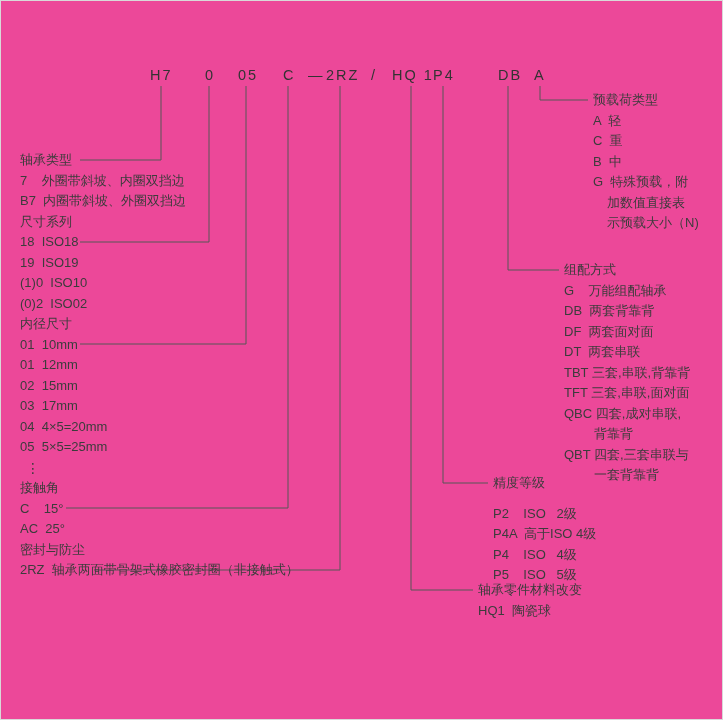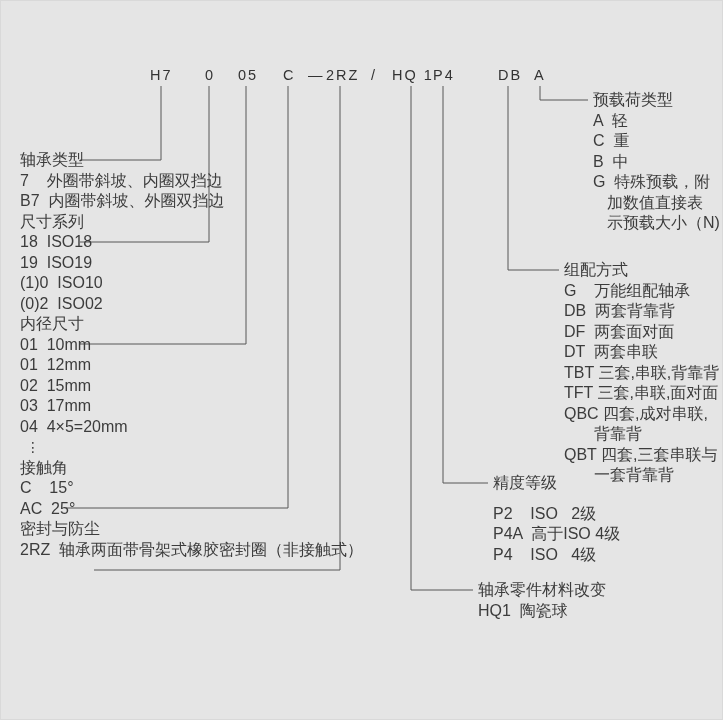--- a/index.html
+++ b/index.html
@@ -1,20 +1,20 @@
 <!DOCTYPE html>
 <html><head>
 <meta charset="utf-8">
 <style>
   html, body { margin: 0; padding: 0; background: #ffffff; }
   .canvas {
     position: relative;
     width: 723px;
     height: 720px;
-    background: #e5e5e5;
+    background: #ec4899;
     box-shadow: inset 0 0 0 1px #d9d9d9;
     font-family: "Liberation Sans", "DejaVu Sans", sans-serif;
     color: #3c3c3c;
     overflow: hidden;
   }
   svg.lines { position: absolute; left: 0; top: 0; }
   svg.lines line { stroke: #565656; stroke-width: 1; }
 
   .code-part {
     position: absolute;
@@ -23,21 +23,21 @@
     line-height: 18px;
     font-size: 14.5px;
     letter-spacing: 2px;
     color: #333333;
     white-space: pre;
   }
 
   .txtline {
     height: 20.5px;
     line-height: 20.5px;
-    font-size: 16px;
+    font-size: 13px;
     white-space: pre;
     color: #3c3c3c;
   }
   .col { position: absolute; }
   .left-col { left: 20px; top: 150px; width: 360px; }
   .blk-preload { left: 593px; top: 90px; }
   .blk-arrangement { left: 564px; top: 260px; }
   .blk-precision { left: 493px; top: 473px; }
   .blk-material { left: 478px; top: 580px; }
   .indent-sm { padding-left: 14px; }
@@ -98,20 +98,21 @@
     <div class="txtline">19  ISO19</div>
     <div class="txtline">(1)0  ISO10</div>
     <div class="txtline">(0)2  ISO02</div>
 
     <div class="txtline">内径尺寸</div>
     <div class="txtline">01  10mm</div>
     <div class="txtline">01  12mm</div>
     <div class="txtline">02  15mm</div>
     <div class="txtline">03  17mm</div>
     <div class="txtline">04  4×5=20mm</div>
+    <div class="txtline">05  5×5=25mm</div>
     <div class="txtline dots">⋮</div>
 
     <div class="txtline">接触角</div>
     <div class="txtline">C    15°</div>
     <div class="txtline">AC  25°</div>
 
     <div class="txtline">密封与防尘</div>
     <div class="txtline">2RZ  轴承两面带骨架式橡胶密封圈（非接触式）</div>
   </div>
 
@@ -137,20 +138,21 @@
     <div class="txtline indent-lg">背靠背</div>
     <div class="txtline">QBT 四套,三套串联与</div>
     <div class="txtline indent-lg">一套背靠背</div>
   </div>
 
   <div class="col blk-precision">
     <div class="txtline">精度等级</div>
     <div class="txtline gap-top">P2    ISO   2级</div>
     <div class="txtline">P4A  高于ISO 4级</div>
     <div class="txtline">P4    ISO   4级</div>
+    <div class="txtline">P5    ISO   5级</div>
   </div>
 
   <div class="col blk-material">
     <div class="txtline">轴承零件材料改变</div>
     <div class="txtline">HQ1  陶瓷球</div>
   </div>
 
 </div>
 
 </body></html>

